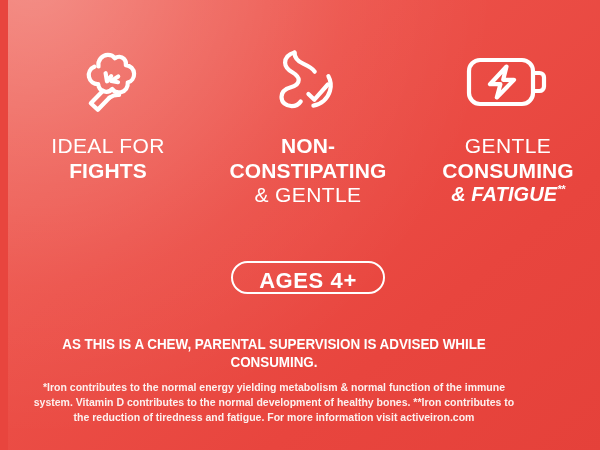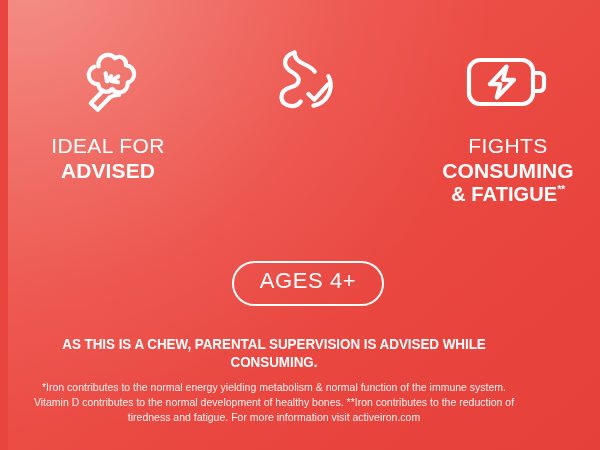--- a/index.html
+++ b/index.html
@@ -59,43 +59,44 @@
     font-size: 21px;
     font-weight: 400;
     letter-spacing: 0.4px;
   }
   .ln.b {
     font-weight: 700;
     letter-spacing: 0.1px;
   }
   .ln.small {
     font-size: 20px;
+    font-style: italic;
   }
   sup.stars {
     font-size: 11px;
     font-weight: 700;
     vertical-align: super;
     letter-spacing: -0.5px;
   }
 
   
   .ages-wrap {
     position: absolute;
     top: 261px;
     left: 0;
     width: 600px;
     display: flex;
     justify-content: center;
   }
   .ages-pill {
     border: 2px solid #ffffff;
     border-radius: 999px;
-    padding: 7px 26px 12px;
+    padding: 7px 26px 0;
     font-size: 22px;
-    font-weight: 400;
+    font-weight: 700;
     letter-spacing: 0.6px;
     line-height: 1;
   }
 
   
   .footer {
     position: absolute;
     left: 0;
     top: 336px;
     width: 532px;
@@ -105,21 +106,21 @@
     font-size: 14px;
     font-weight: 700;
     letter-spacing: -0.05px;
     transform: scaleX(0.96);
     line-height: 1.25;
   }
   .footer-fine {
     margin-top: 9px;
     padding: 0 22px;
     font-size: 10.5px;
-    font-weight: 400;
+    font-weight: 700;
     line-height: 1.42;
     color: #fdf0ee;
   }
 </style>
 </head>
 <body>
 
 <div id="banner">
 
   <div class="benefits">
@@ -129,45 +130,50 @@
         <svg width="64" height="66" viewBox="0 0 64 66" fill="none" stroke="#ffffff" stroke-width="4.2" stroke-linecap="round" stroke-linejoin="round">
           <path d="M22.5 17.5c-1-6.4 3.6-11.4 9.2-11.6 3.4-.1 5.9 1.5 7.2 3.4 2.6-2 6.6-1.9 9 .5 1.9 1.9 2.4 4.3 1.9 6.3 4.6.4 8.1 4 8.3 8.5.2 4.3-2.6 7.9-6.4 9 .6 4.4-2.3 8.6-6.8 9.6-3.5.8-6.8-.6-8.7-3.2-2 2.3-5.3 3.3-8.4 2.3-3.3-1.1-5.4-4-5.6-7.2-4.3.2-8.2-2.7-9.2-7-1-4.4 1.3-8.7 5.3-10.4"></path>
           <path d="M27 41.8 14.8 54.2l7 6.6 11.6-12.1"></path>
           <path d="M33.4 48.7c2.4-1.6 6.3-2.9 9.7-2.7"></path>
           <path d="M29.6 24.2l1.4 8.1 4.2-5.1"></path>
           <path d="M42.2 27.4l-6.9 4.6 6.7 1.2"></path>
         </svg>
       </div>
       <div class="benefit-label">
         <span class="ln">IDEAL FOR</span>
-        <span class="ln b">ADVISED</span>
+        <span class="ln b">FIGHTS</span>
       </div>
     </div>
 
     <div class="benefit">
       <div class="benefit-icon">
         <svg width="70" height="68" viewBox="0 0 70 68" fill="none" stroke="#ffffff" stroke-width="4.2" stroke-linecap="round" stroke-linejoin="round">
           <path d="M21.5 4.5c0 6.2 3.6 8.9 8.6 11.2 5.2 2.4 9.4 4.4 11.6 8"></path>
           <path d="M21.5 4.5c-5.6 1.6-9.4 5.2-9.4 10.2 0 5 3.6 7.4 7.2 9.6 3.6 2.2 6.4 4.3 6.4 7.8 0 4-3.6 6-7.8 7.2-5 1.4-9.4 4-9.4 9.6 0 5.8 4.8 9.2 10.2 9.2 4.6 0 7.4-2.2 9-4.6"></path>
           <path d="M55.4 28.2c2.4 4.4 3 9.6 1.6 14.6-2.2 8-8.8 13.6-16.6 14.8"></path>
           <path d="M35.4 45.9l6 5.8 13.4-15.2"></path>
         </svg>
       </div>
+      <div class="benefit-label">
+        <span class="ln b">NON-</span>
+        <span class="ln b">CONSTIPATING</span>
+        <span class="ln">&amp; GENTLE</span>
+      </div>
     </div>
 
     <div class="benefit">
       <div class="benefit-icon">
         <svg width="88" height="58" viewBox="0 0 88 58" fill="none" stroke="#ffffff" stroke-width="4.2" stroke-linecap="round" stroke-linejoin="round">
           <rect x="5" y="7" width="64" height="44" rx="11"></rect>
           <path d="M69 20h6.5a4.5 4.5 0 0 1 4.5 4.5v9a4.5 4.5 0 0 1-4.5 4.5H69"></path>
           <path d="M42.5 13.5 26 31.2h10.4l-3.6 13.3L50 26.8H39.2l3.3-13.3z"></path>
         </svg>
       </div>
       <div class="benefit-label">
-        <span class="ln">FIGHTS</span>
+        <span class="ln">GENTLE</span>
         <span class="ln b">CONSUMING</span>
         <span class="ln b small"><span>&amp; FATIGUE</span><sup class="stars">**</sup></span>
       </div>
     </div>
 
   </div>
 
   <div class="ages-wrap">
     <div class="ages-pill">AGES 4+</div>
   </div>

